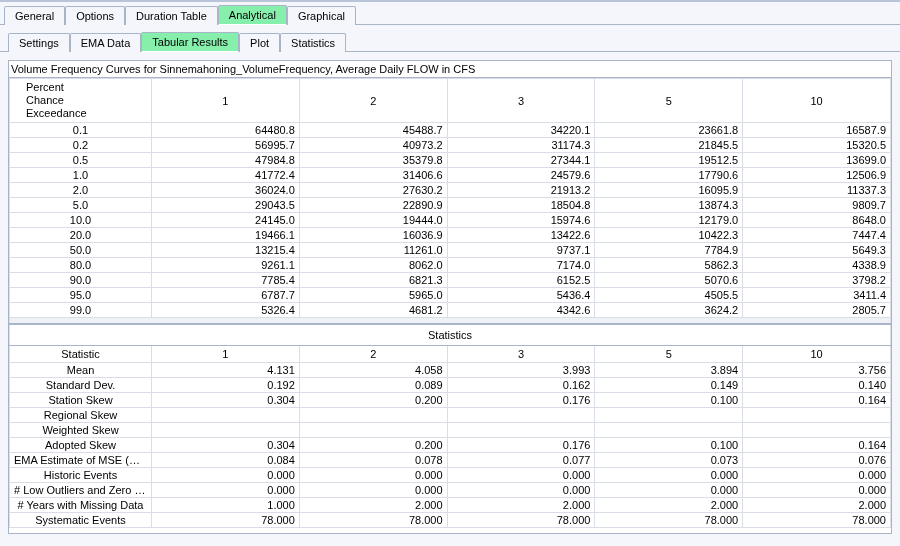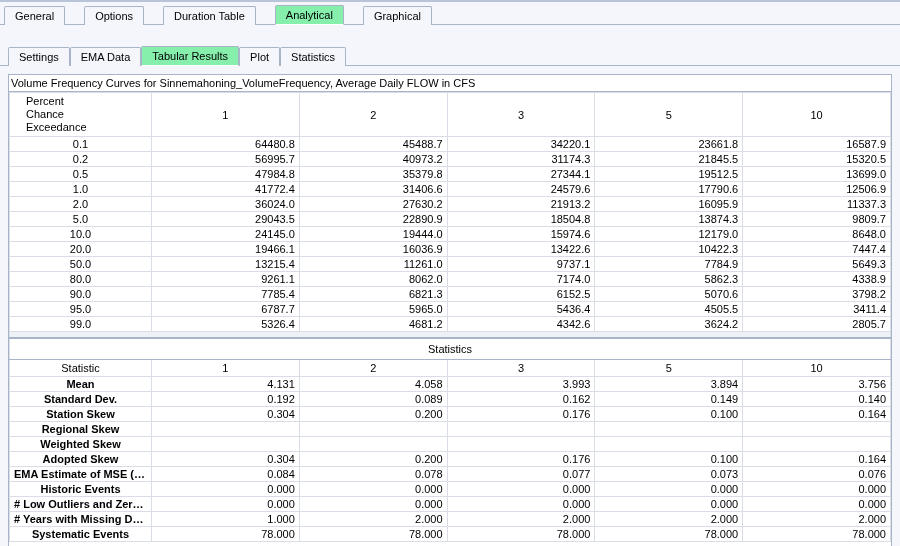--- a/index.html
+++ b/index.html
@@ -33,22 +33,22 @@
     cursor: pointer;
     border-radius: 2px 2px 0 0;
     position: relative;
     top: 1px;
   }
   .tab.selected {
     background: #86efac;
     z-index: 2;
     border-bottom: 1px solid #fff;
   }
-  .tab-row.level1 { padding-left: 4px; padding-top: 2px; gap: 19px; }
-  .tab-row.level2 { margin-top: 20px; padding-left: 8px; border-bottom: 1px solid #a8b4c8; }
+  .tab-row.level1 { padding-left: 4px; padding-top: 2px; }
+  .tab-row.level2 { margin-top: 6px; padding-left: 8px; border-bottom: 1px solid #a8b4c8; }
   .content {
     margin: 8px;
     border: 1px solid #a8b4c8;
     background: #fff;
     height: calc(100% - 70px);
     overflow: hidden;
   }
   .title-row {
     padding: 2px;
     border-bottom: 1px solid #a8b4c8;
@@ -76,21 +76,21 @@
   }
   th.header-left { text-align: left; padding-left: 16px; line-height: 13px; }
   col.data-col { width: auto; }
   .stat-header {
     text-align: center;
     border-top: 2px solid #a8b4c8;
     border-bottom: 1px solid #a8b4c8;
     padding: 4px;
     background: #fff;
   }
-  .stat-label { text-align: center; font-weight: bold; }
+  .stat-label { text-align: center; }
   .freq-label { text-align: center; margin-top: 32px; }
   .spacer-row td { background: #eef1f6; height: 6px; padding: 0; }
 </style>
 </head>
 <body>
 
 <div class="window">
 
   <div class="tab-row level1" id="tabs1">
       <div class="tab">General</div>

